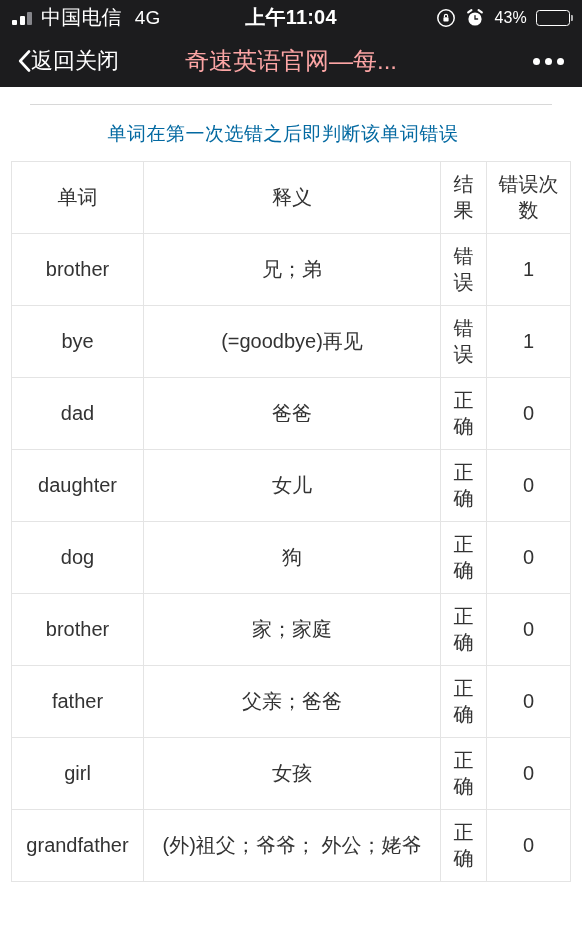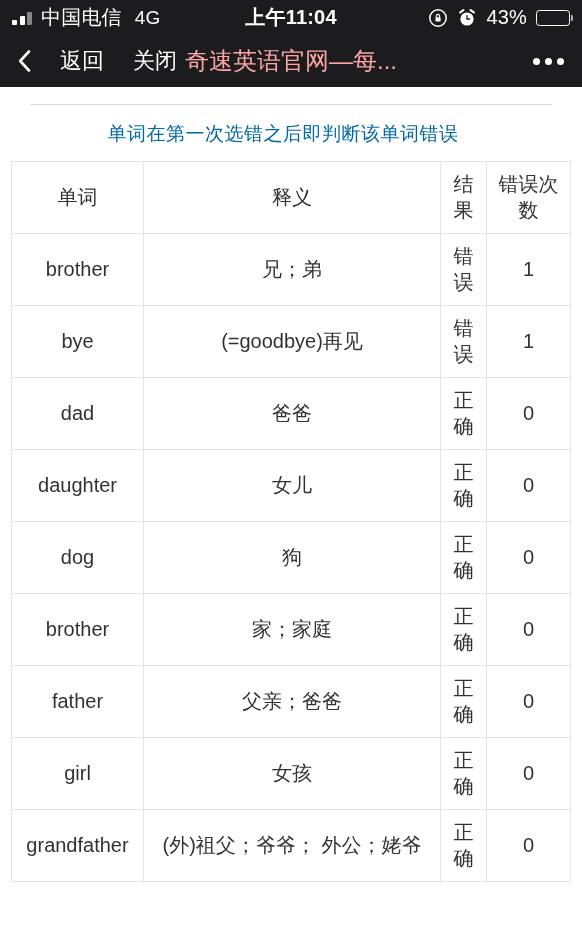--- a/index.html
+++ b/index.html
@@ -32,21 +32,21 @@
   .signal-bars i.b2 { height: 9px; }
   .signal-bars i.b3 { height: 13px; background: #86868b; }
 
   .carrier { font-size: 20px; }
   .netmode { font-size: 19px; margin-left: 4px; }
   .clock { font-size: 20px; font-weight: bold; }
 
   .icon-sq { width: 20px; height: 20px; display: inline-block; }
   .icon-sq svg { display: block; width: 20px; height: 20px; }
 
-  .battery-pct { font-size: 20px; }
+  .battery-pct { font-size: 16px; }
   .battery {
     width: 34px; height: 16px; border: 1.6px solid #ffffff;
     border-radius: 3.5px; position: relative; padding: 1.6px;
   }
   .battery::after {
     content: ""; position: absolute; right: -4px; top: 50%;
     transform: translateY(-50%); width: 2.4px; height: 6px;
     background: rgba(255,255,255,0.65); border-radius: 0 1px 1px 0;
   }
   .battery-fill { height: 100%; background: #ffffff; border-radius: 1.5px; width: 43%; }
@@ -54,21 +54,21 @@
   
   .nav-bar {
     height: 52px;
     background: #1c1c1e;
     color: #ffffff;
     display: flex;
     align-items: center;
     padding: 0 18px;
     position: relative;
   }
-  .nav-left { display: flex; align-items: center; gap: 29px; z-index: 2; }
+  .nav-left { display: flex; align-items: center; gap: 0; z-index: 2; }
   .chevron-back { width: 13px; height: 22px; display: block; }
   .chevron-back svg { display: block; }
   .nav-btn-text { font-size: 22px; color: #ffffff; }
   .nav-title {
     position: absolute; left: 0; right: 0; text-align: center;
     font-size: 24px; color: #fca5a5; pointer-events: none;
     padding: 0 150px; white-space: nowrap; overflow: hidden;
   }
   .nav-more {
     margin-left: auto; display: flex; align-items: center; gap: 5px; z-index: 2;

